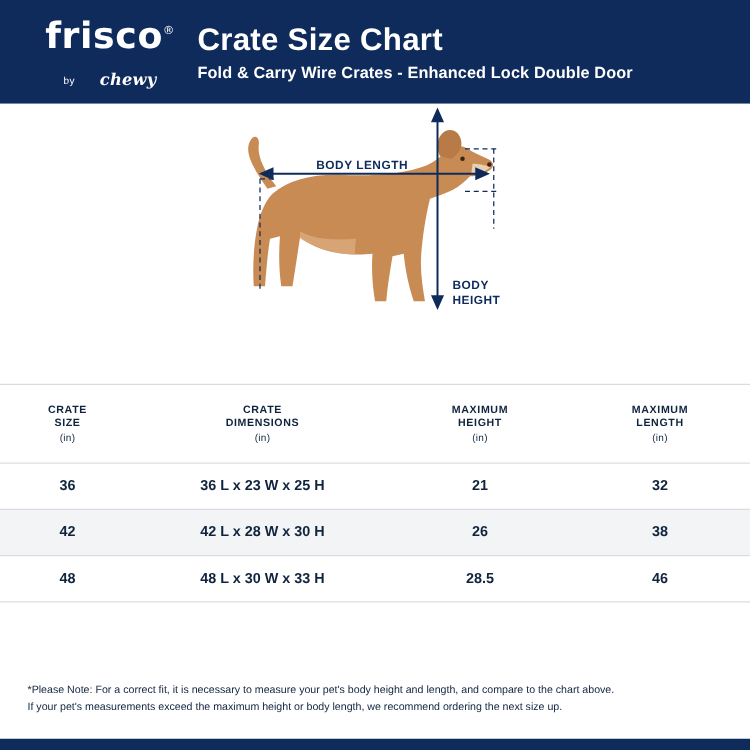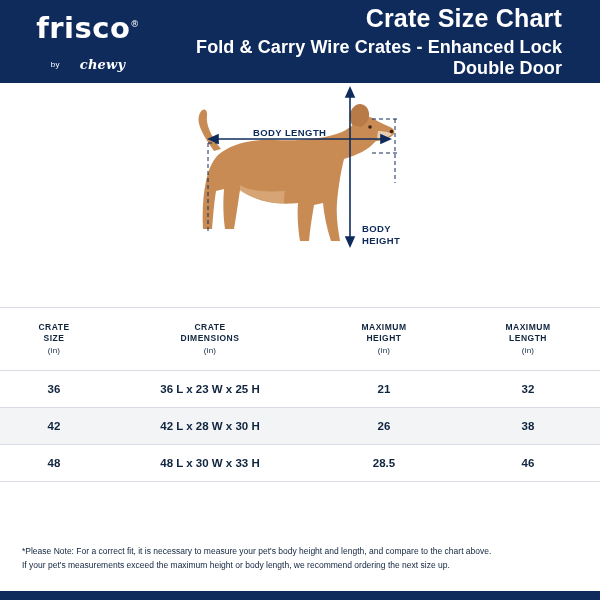--- a/index.html
+++ b/index.html
@@ -69,33 +69,33 @@
   .logo-chewy {
     color: #ffffff;
     font-size: 13px;
     font-style: italic;
     font-weight: bold;
     font-family: "DejaVu Serif", serif;
     letter-spacing: 0.2px;
   }
   .header-titles {
     flex: 1 1 auto;
-    text-align: right;
+    text-align: left;
     padding-right: 20px;
   }
   .title-main {
     color: #ffffff;
     font-size: 25px;
     font-weight: bold;
     letter-spacing: 0.2px;
     line-height: 1.15;
   }
   .title-sub {
     color: #ffffff;
-    font-size: 18px;
+    font-size: 13px;
     font-weight: bold;
     margin-top: 4px;
     letter-spacing: 0.1px;
   }
 
   
   .diagram {
     position: relative;
     height: 225px;
     background: #ffffff;

